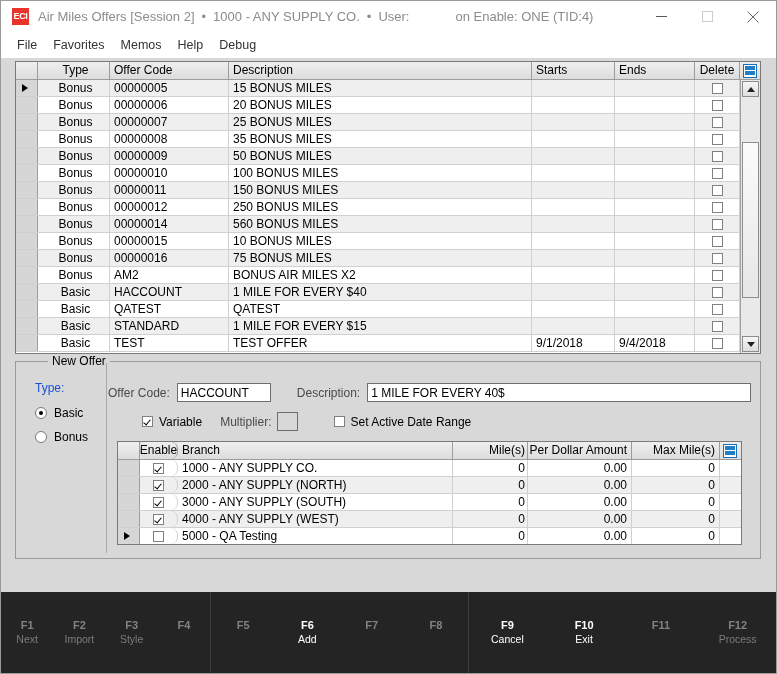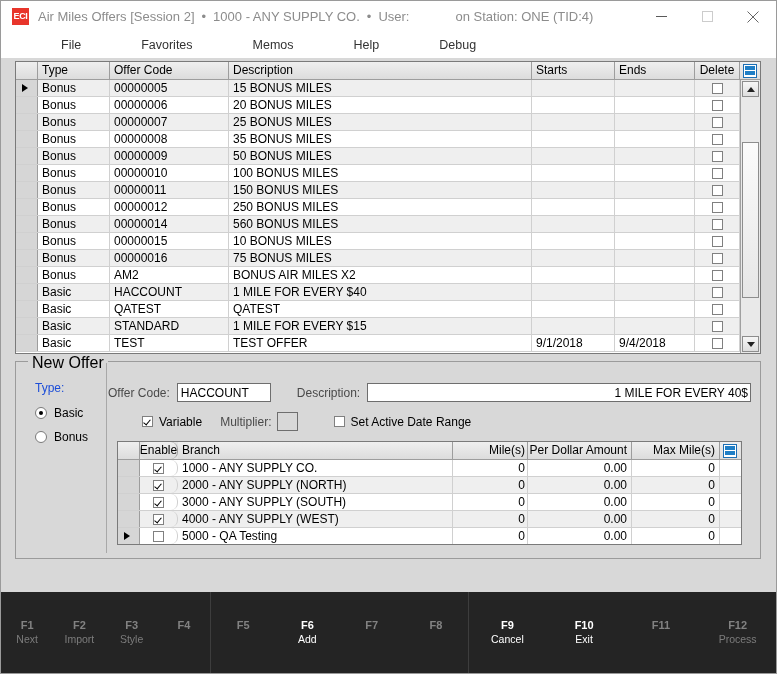--- a/index.html
+++ b/index.html
@@ -88,21 +88,20 @@
     background: #ffffff;
     display: flex;
     align-items: center;
     padding-left: 8px;
   }
   .menu-item {
     font-size: 12.5px;
     color: #333333;
     padding: 3px 8px;
     white-space: nowrap;
-    margin-left: 44px;
   }
 
   
   .client {
     flex: 1 1 auto;
     background: #d8d8d8;
     position: relative;
   }
 
   
@@ -200,21 +199,21 @@
     position: absolute;
     left: 6px;
     top: 4px;
     width: 0;
     height: 0;
     border-left: 6px solid #000;
     border-top: 4px solid transparent;
     border-bottom: 4px solid transparent;
   }
   .w-sel  { width: 22px;  flex: 0 0 22px; }
-  .w-type { width: 72px;  flex: 0 0 72px; }
+  .w-type { width: 72px;  flex: 0 0 72px; text-align: center; }
   .w-code { width: 119px; flex: 0 0 119px; }
   .w-desc { width: 303px; flex: 0 0 303px; }
   .w-start{ width: 83px;  flex: 0 0 83px; }
   .w-end  { width: 80px;  flex: 0 0 80px; }
   .w-del  { width: 45px;  flex: 0 0 45px; display:flex; align-items:center; justify-content:center; padding-left:0;}
   .cbox {
     width: 11px;
     height: 11px;
     box-sizing: border-box;
     border: 1px solid #808080;
@@ -284,25 +283,25 @@
     left: 14px;
     top: 303px;
     width: 746px;
     height: 198px;
     box-sizing: border-box;
     border: 1px solid #9b9b9b;
     background: #d8d8d8;
   }
   .group-title {
     position: absolute;
-    left: 12px;
+    left: 32px;
     top: -8px;
     background: #d8d8d8;
     padding: 0 4px;
-    font-size: 16px;
+    font-size: 12px;
     color: #000;
   }
   .type-panel {
     position: absolute;
     left: 1px;
     top: 1px;
     width: 90px;
     height: 190px;
     box-sizing: border-box;
     border-right: 1px solid #a8a8a8;
@@ -366,21 +365,21 @@
     background: #ffffff;
     height: 19px;
     line-height: 17px;
     font-size: 12px;
     padding-left: 3px;
     font-family: "Liberation Sans", sans-serif;
     color: #000;
     outline: none;
   }
   #offer-code-input { width: 94px; }
-  #description-input { flex: 1 1 auto; text-align: right; }
+  #description-input { flex: 1 1 auto; }
 
   .form-row2 {
     position: absolute;
     left: 34px; top: 49px;
     display: flex;
     align-items: center;
   }
   .chk-wrap { display: flex; align-items: center; margin-right: 18px;}
   .chk-wrap .cbox { margin-right: 6px; }
   .chk-label { font-size: 12px; color: #000; }
@@ -457,21 +456,21 @@
 
 <div class="app-window">
 
   <div class="titlebar">
     <div class="logo">ECI</div>
     <span class="title-text">Air Miles Offers [Session 2]</span>
     <span class="title-sep">•</span>
     <span class="title-text">1000 - ANY SUPPLY CO.</span>
     <span class="title-sep">•</span>
     <span class="title-text">User:</span>
-    <span class="title-station">on Station: ONE (TID:4)</span>
+    <span class="title-station">on Enable: ONE (TID:4)</span>
 
     <div class="win-controls">
       <div class="win-btn">
         <svg width="11" height="11" viewBox="0 0 11 11">
           <line x1="0" y1="5.5" x2="11" y2="5.5" stroke="#5a5a5a" stroke-width="1"></line>
         </svg>
       </div>
       <div class="win-btn">
         <svg width="11" height="11" viewBox="0 0 11 11">
           <rect x="0.5" y="0.5" width="10" height="10" fill="none" stroke="#cccccc" stroke-width="1"></rect>

